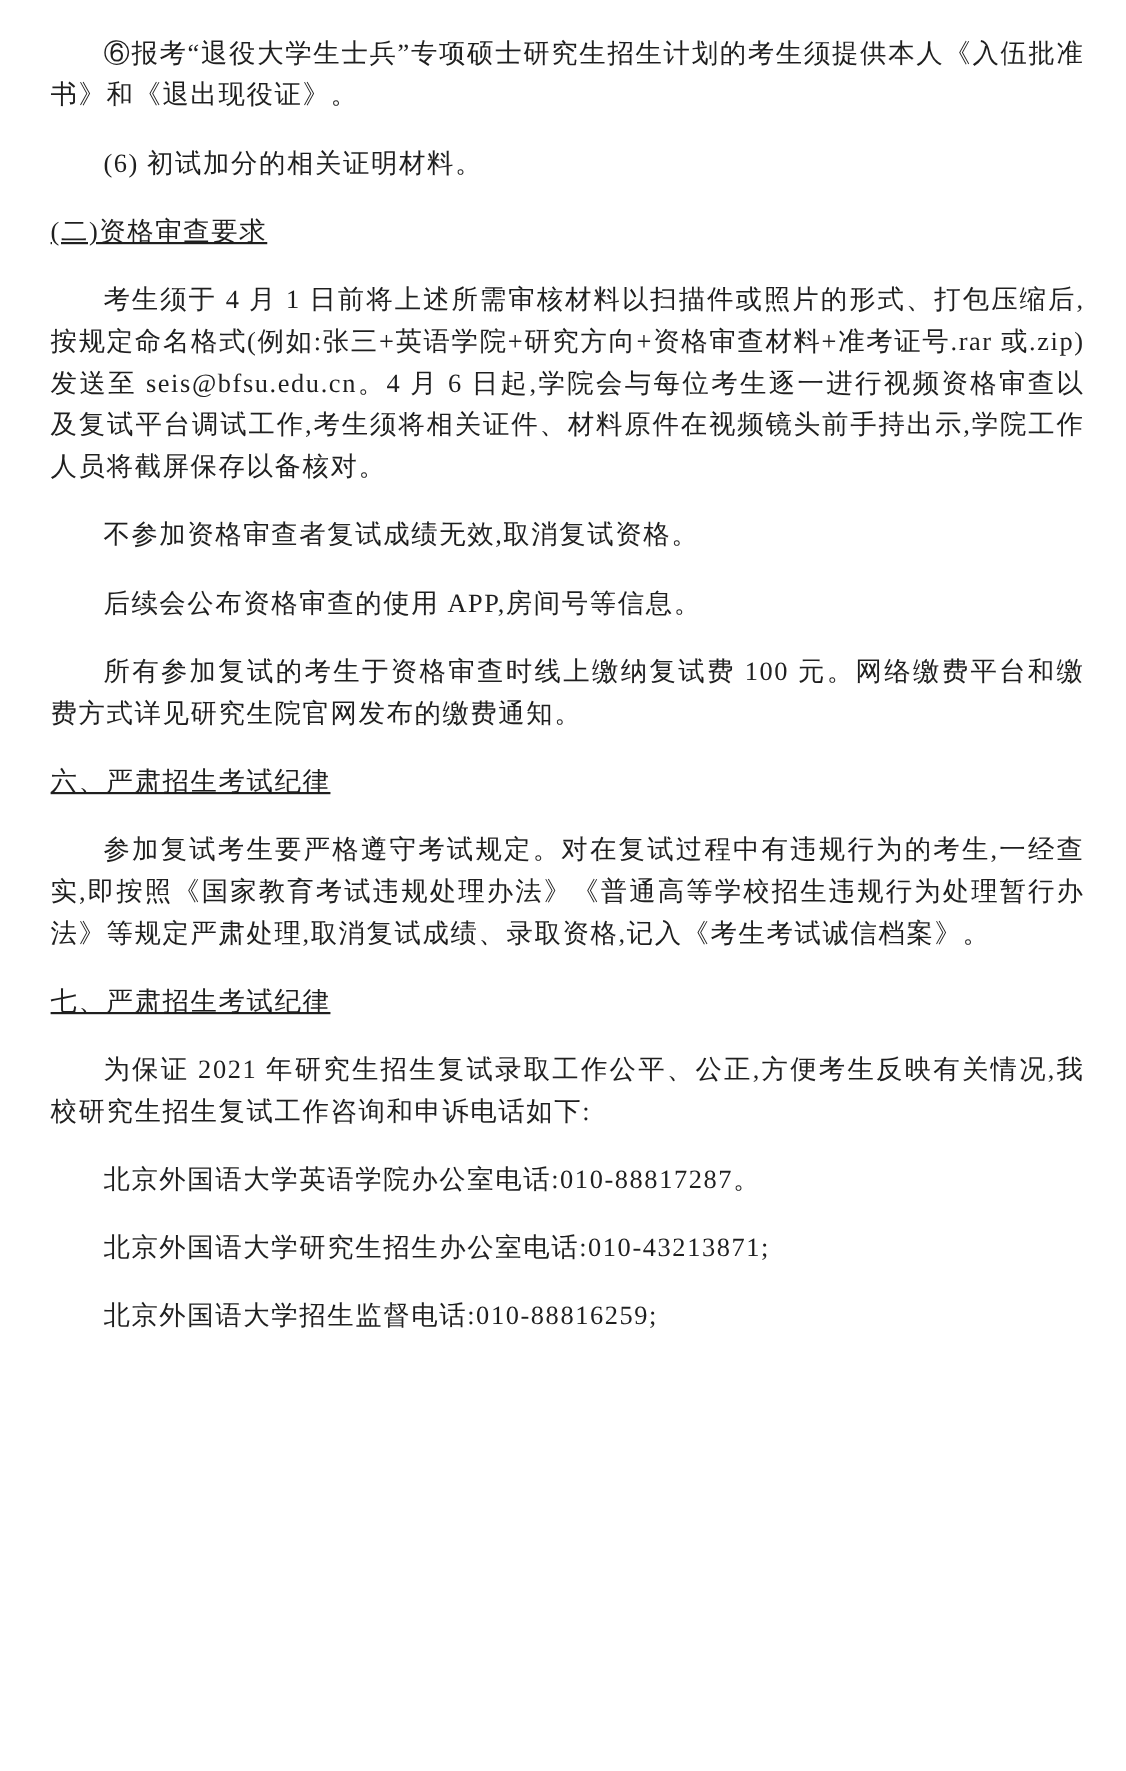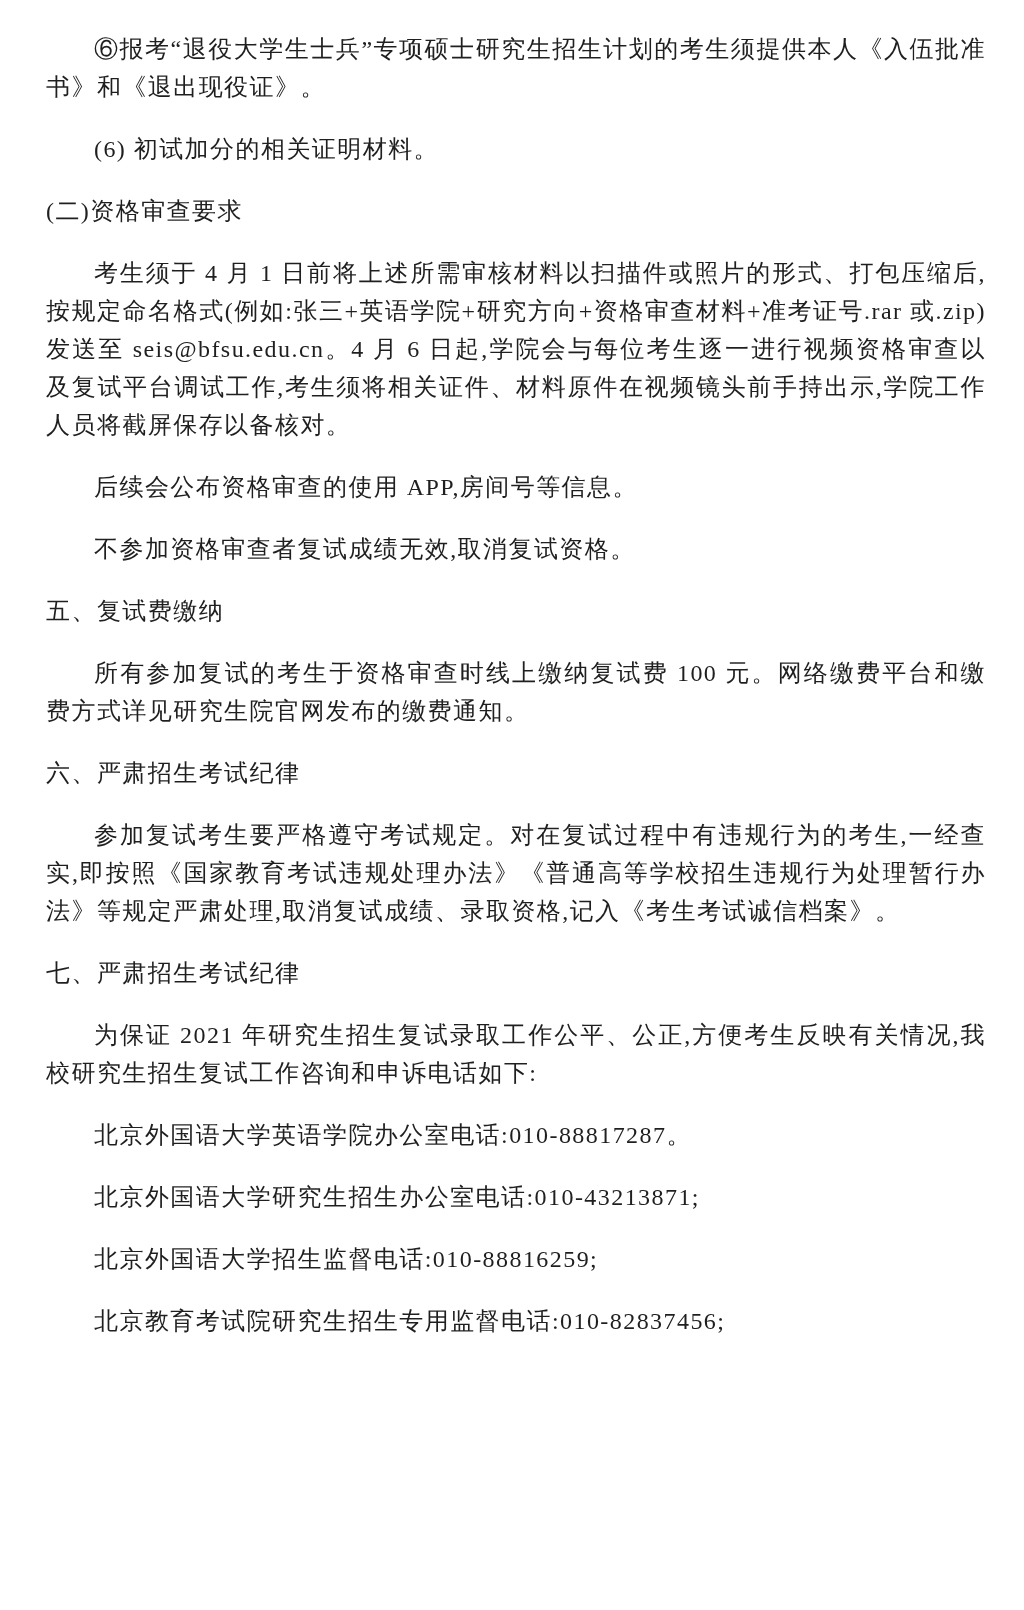--- a/index.html
+++ b/index.html
@@ -23,35 +23,34 @@
   }
   .page p {
     margin: 0 0 24px 0;
   }
   .para {
     text-indent: 2em;
   }
   .heading {
     text-indent: 0;
     font-weight: normal;
+    text-decoration: underline;
   }
 </style>
 </head>
 <body>
 
 <div class="page">
   <p class="para">⑥报考“退役大学生士兵”专项硕士研究生招生计划的考生须提供本人《入伍批准书》和《退出现役证》。</p>
   <p class="para">(6) 初试加分的相关证明材料。</p>
   <p class="heading">(二)资格审查要求</p>
   <p class="para">考生须于 4 月 1 日前将上述所需审核材料以扫描件或照片的形式、打包压缩后,按规定命名格式(例如:张三+英语学院+研究方向+资格审查材料+准考证号.rar 或.zip)发送至 seis@bfsu.edu.cn。4 月 6 日起,学院会与每位考生逐一进行视频资格审查以及复试平台调试工作,考生须将相关证件、材料原件在视频镜头前手持出示,学院工作人员将截屏保存以备核对。</p>
+  <p class="para">不参加资格审查者复试成绩无效,取消复试资格。</p>
   <p class="para">后续会公布资格审查的使用 APP,房间号等信息。</p>
-  <p class="para">不参加资格审查者复试成绩无效,取消复试资格。</p>
-  <p class="heading">五、复试费缴纳</p>
   <p class="para">所有参加复试的考生于资格审查时线上缴纳复试费 100 元。网络缴费平台和缴费方式详见研究生院官网发布的缴费通知。</p>
   <p class="heading">六、严肃招生考试纪律</p>
   <p class="para">参加复试考生要严格遵守考试规定。对在复试过程中有违规行为的考生,一经查实,即按照《国家教育考试违规处理办法》《普通高等学校招生违规行为处理暂行办法》等规定严肃处理,取消复试成绩、录取资格,记入《考生考试诚信档案》。</p>
   <p class="heading">七、严肃招生考试纪律</p>
   <p class="para">为保证 2021 年研究生招生复试录取工作公平、公正,方便考生反映有关情况,我校研究生招生复试工作咨询和申诉电话如下:</p>
   <p class="para">北京外国语大学英语学院办公室电话:010-88817287。</p>
   <p class="para">北京外国语大学研究生招生办公室电话:010-43213871;</p>
   <p class="para">北京外国语大学招生监督电话:010-88816259;</p>
-  <p class="para">北京教育考试院研究生招生专用监督电话:010-82837456;</p>
 </div>
 
 </body></html>

